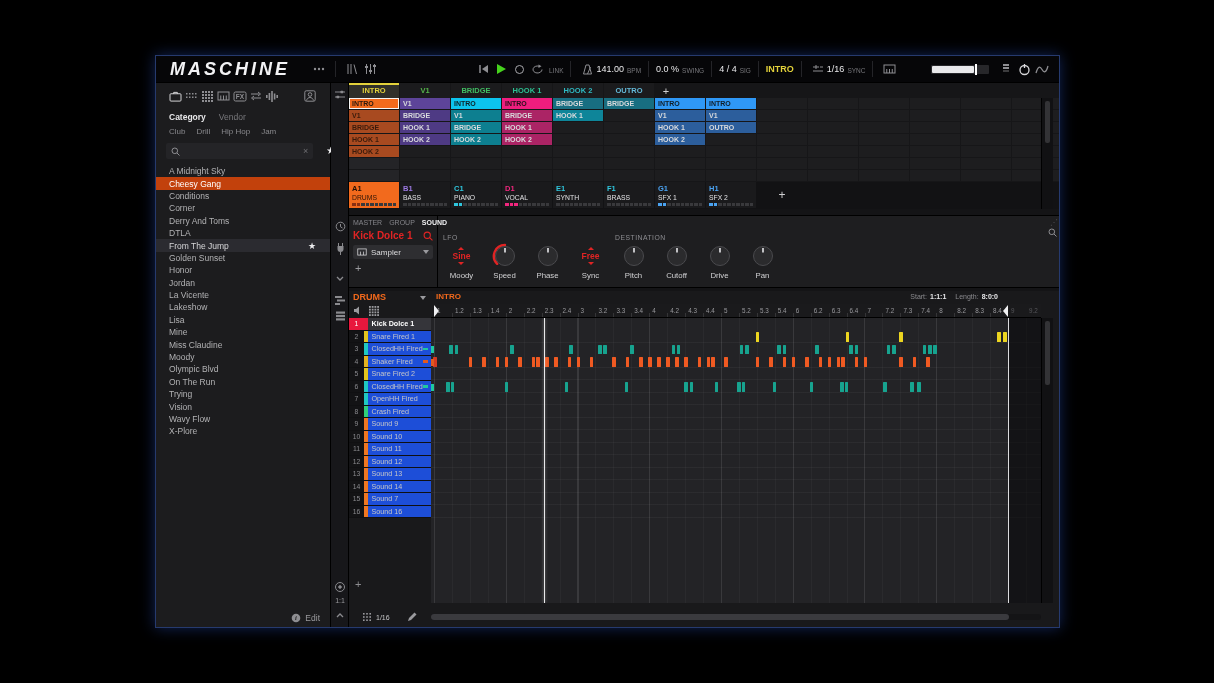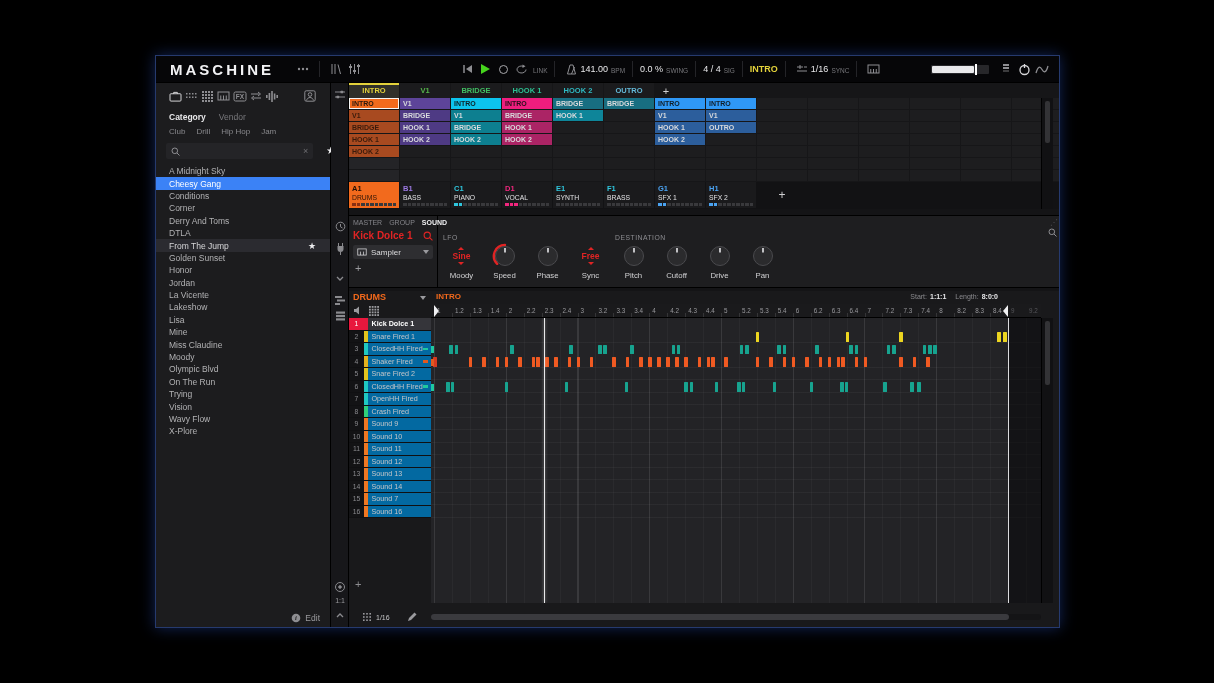--- a/index.html
+++ b/index.html
@@ -4,21 +4,21 @@
 <style>
   html,body{margin:0;padding:0;background:#000;width:1214px;height:683px;overflow:hidden;
     font-family:"Liberation Sans",sans-serif;-webkit-font-smoothing:antialiased;}
   *{box-sizing:border-box;}
   #app{position:absolute;left:155px;top:55px;width:905px;height:573px;background:#19191b;
     border:1px solid #263a6e;box-shadow:0 0 14px rgba(40,80,190,.45);overflow:hidden;}
   
   #hdr{position:absolute;left:0;top:0;right:0;height:27px;background:#060608;border-bottom:1px solid #000;
     display:flex;align-items:center;color:#9a9a9c;}
   .vsep{width:1px;height:16px;background:#242428;margin:0 7px;}
-  #logo{color:#f2f2f4;font-weight:bold;font-size:15px;letter-spacing:3px;margin-left:14px;margin-right:20px;}
+  #logo{color:#f2f2f4;font-weight:bold;font-size:18px;letter-spacing:3px;margin-left:14px;margin-right:20px;font-style:italic;}
   .hicon{display:flex;align-items:center;justify-content:center;width:18px;height:18px;color:#8e8e92;}
   .hicon svg{display:block;}
   .htxt{font-size:9px;color:#e8e8ea;}
   .hunit{font-size:6.5px;color:#77777b;margin-left:3px;margin-top:2px;}
   .play-tri{width:0;height:0;border-left:9px solid #46d31d;border-top:5.5px solid transparent;border-bottom:5.5px solid transparent;}
   .rec-circ{width:9px;height:9px;border:1.5px solid #a8a8ac;border-radius:50%;}
   #scene-disp{color:#e3d23b;font-size:9px;font-weight:bold;}
   #vol-slider{width:58px;height:9px;background:#27272a;border-radius:1px;position:relative;margin-right:8px;}
   #vol-fill{position:absolute;left:1px;top:1px;bottom:1px;width:72%;background:#e9e9eb;border-radius:1px;}
   #vol-handle{position:absolute;left:75%;top:-1px;width:2px;height:11px;background:#fff;}
@@ -36,21 +36,21 @@
   #sb-filters{height:15px;display:flex;gap:13px;padding:0 13px;font-size:8.5px;align-items:center;}
   #sb-tags{height:15px;display:flex;gap:11px;padding:0 13px;font-size:8px;align-items:center;color:#88888c;}
   .ftab{color:#78787c;} .ftab.on{color:#e8e8ea;font-weight:bold;}
   #sb-search{height:16px;margin:4px 10px 2px 10px;background:#242427;border-radius:2px;display:flex;align-items:center;padding:0 5px;gap:4px;}
   #sb-search input{flex:1;background:transparent;border:none;outline:none;color:#ddd;font-size:8.5px;min-width:0;}
   #search-clear{color:#6e6e72;font-size:9px;}
   #search-star{color:#ececee;font-size:10px;margin:0 11px 0 3px;}
   #search-row{display:flex;align-items:center;}
   #project-list{margin-top:4px;}
   .proj{height:12.4px;display:flex;align-items:center;padding:0 13px;font-size:8.5px;color:#b2b2b4;}
-  .proj.sel{background:#3b82f6;color:#fff;}
+  .proj.sel{background:#c2410c;color:#fff;}
   .proj.hl{background:#2b2b30;color:#d6d6d8;}
   .pname{flex:1;white-space:nowrap;overflow:hidden;}
   .pstar{color:#ececee;font-size:9px;margin-right:1px;}
   #sb-foot{position:absolute;bottom:4px;right:10px;display:flex;align-items:center;gap:4px;font-size:8.5px;color:#9a9a9e;}
   
   #rail{width:18px;background:#17171a;border-right:1px solid #000;position:relative;flex:none;color:#8a8a8e;}
   .ricon{position:absolute;left:0;width:18px;display:flex;justify-content:center;color:#8a8a8e;}
   #rail-zoom{font-size:7px;color:#9a9a9e;}
   
   #content{flex:1;position:relative;background:#141416;overflow:hidden;}
@@ -117,21 +117,21 @@
   #ed-startlen b{color:#e8e8ea;font-weight:bold;margin:0 7px 0 3px;}
   #ed-icons{position:absolute;left:4px;top:15px;display:flex;gap:7px;color:#9a9a9e;}
   #ruler{position:absolute;left:82px;top:13px;width:610px;height:14px;background:#1a1a1c;border-bottom:1px solid #000;overflow:hidden;}
   .rlab{position:absolute;top:3px;font-size:6.3px;color:#98989c;}
   .rlab.ghost{color:#55555a;}
   .rtick{position:absolute;top:9px;width:1px;height:5px;background:rgba(255,255,255,.12);}
   #sflag{position:absolute;left:3px;top:1px;width:0;height:0;border-left:5px solid #f0f0f2;border-top:6px solid transparent;border-bottom:6px solid transparent;}
   #eflag{position:absolute;left:572px;top:1px;width:0;height:0;border-right:5px solid #f0f0f2;border-top:6px solid transparent;border-bottom:6px solid transparent;}
   #ed-body{position:absolute;left:0;top:27px;width:712px;height:285px;}
   #sound-list{position:absolute;left:0;top:0;width:82px;}
-  .srow{height:12.5px;display:flex;align-items:stretch;background:#0369a1;border-bottom:1px solid #101012;}
+  .srow{height:12.5px;display:flex;align-items:stretch;background:#1d4ed8;border-bottom:1px solid #101012;}
   .snum{width:15px;background:#131315;color:#8a8a8e;font-size:6.8px;display:flex;align-items:center;justify-content:center;flex:none;}
   .sswatch{width:3.5px;flex:none;}
   .sname{flex:1;font-size:7.2px;color:#c6c6c8;display:flex;align-items:center;padding-left:4px;white-space:nowrap;overflow:hidden;}
   .srow.ssel{background:#35353a;}
   .srow.ssel .snum{color:#fff;}
   .srow.ssel .sname{color:#fff;font-weight:bold;}
   .sind{width:5px;height:2.5px;align-self:center;margin-right:3px;flex:none;}
   #list-lower{position:absolute;left:0;top:200px;width:82px;height:85px;background:#19191b;}
   #add-sound{position:absolute;left:6px;top:60px;color:#8e8e92;font-size:11px;}
   #grid{position:absolute;left:82px;top:0;width:610px;height:285px;background:#232326;overflow:hidden;

